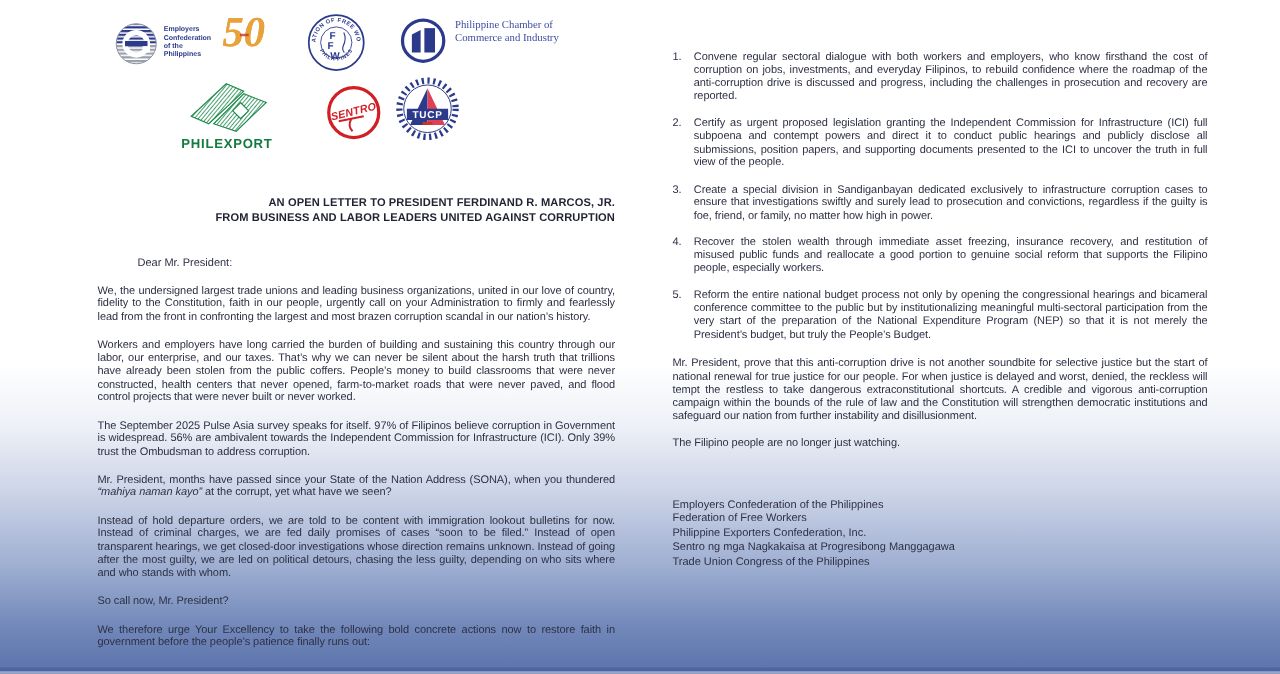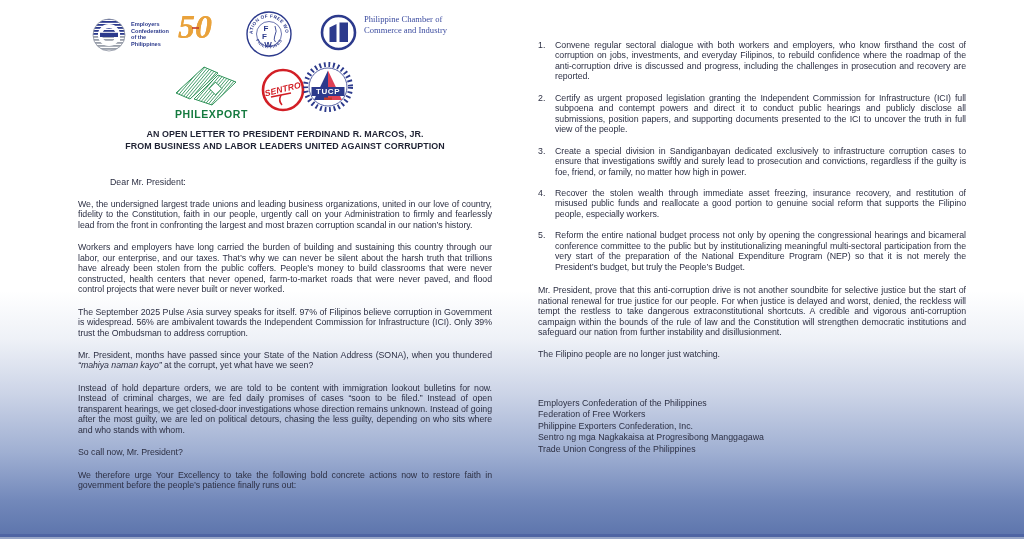--- a/index.html
+++ b/index.html
@@ -21,27 +21,27 @@
   .ecop-text{margin-left:5px;margin-top:3px;color:#2c3a8c;font-weight:bold;
              font-size:5.6px;line-height:6.6px;letter-spacing:0;}
   .logo-50{left:100px;top:0px;color:#e9a23b;font-weight:bold;font-style:italic;
            font-size:34px;line-height:34px;font-family:"Liberation Serif",serif;
            text-shadow:0 0 0.5px #e9a23b;}
   .logo-50 .tick{position:absolute;left:14px;top:17px;width:7px;height:2px;background:#c0392b;opacity:.8;}
   .ffw-logo{left:168px;top:1px;}
   .pcci-group{left:242px;top:4px;display:flex;}
   .pcci-text{margin-left:7px;color:#3d4da0;font-family:"Liberation Serif","DejaVu Serif",serif;
              font-size:8.6px;line-height:10.5px;}
-  .philexport-group{left:84px;top:52px;width:86px;text-align:right;}
+  .philexport-group{left:67px;top:52px;width:86px;text-align:left;}
   .philexport-label{color:#157a3f;font-weight:bold;font-size:10.5px;letter-spacing:.6px;margin-top:-2px;}
   .sentro-logo{left:183px;top:58px;}
-  .tucp-logo{left:224px;top:51px;}
+  .tucp-logo{left:238px;top:51px;}
 
   
-  .title{margin-top:0;text-align:center;font-weight:bold;font-size:8.9px;
+  .title{margin-top:28px;text-align:right;font-weight:bold;font-size:8.9px;
          line-height:12px;color:#1f2233;letter-spacing:.1px;}
   .salutation{margin-top:25px;font-size:8.8px;padding-left:32px;}
   .para{margin:12px 0 0 0;font-size:8.8px;line-height:10.45px;
         text-align:justify;letter-spacing:-0.05px;}
   .para .it{font-style:italic;}
 
   .action-item{display:flex;margin-bottom:11px;}
   .action-item .num{width:17px;flex:none;font-size:8.8px;line-height:10.45px;}
   .action-item .itxt{flex:1;font-size:8.8px;line-height:10.45px;text-align:justify;letter-spacing:-0.05px;}
   .closing1{margin-top:13px;}

